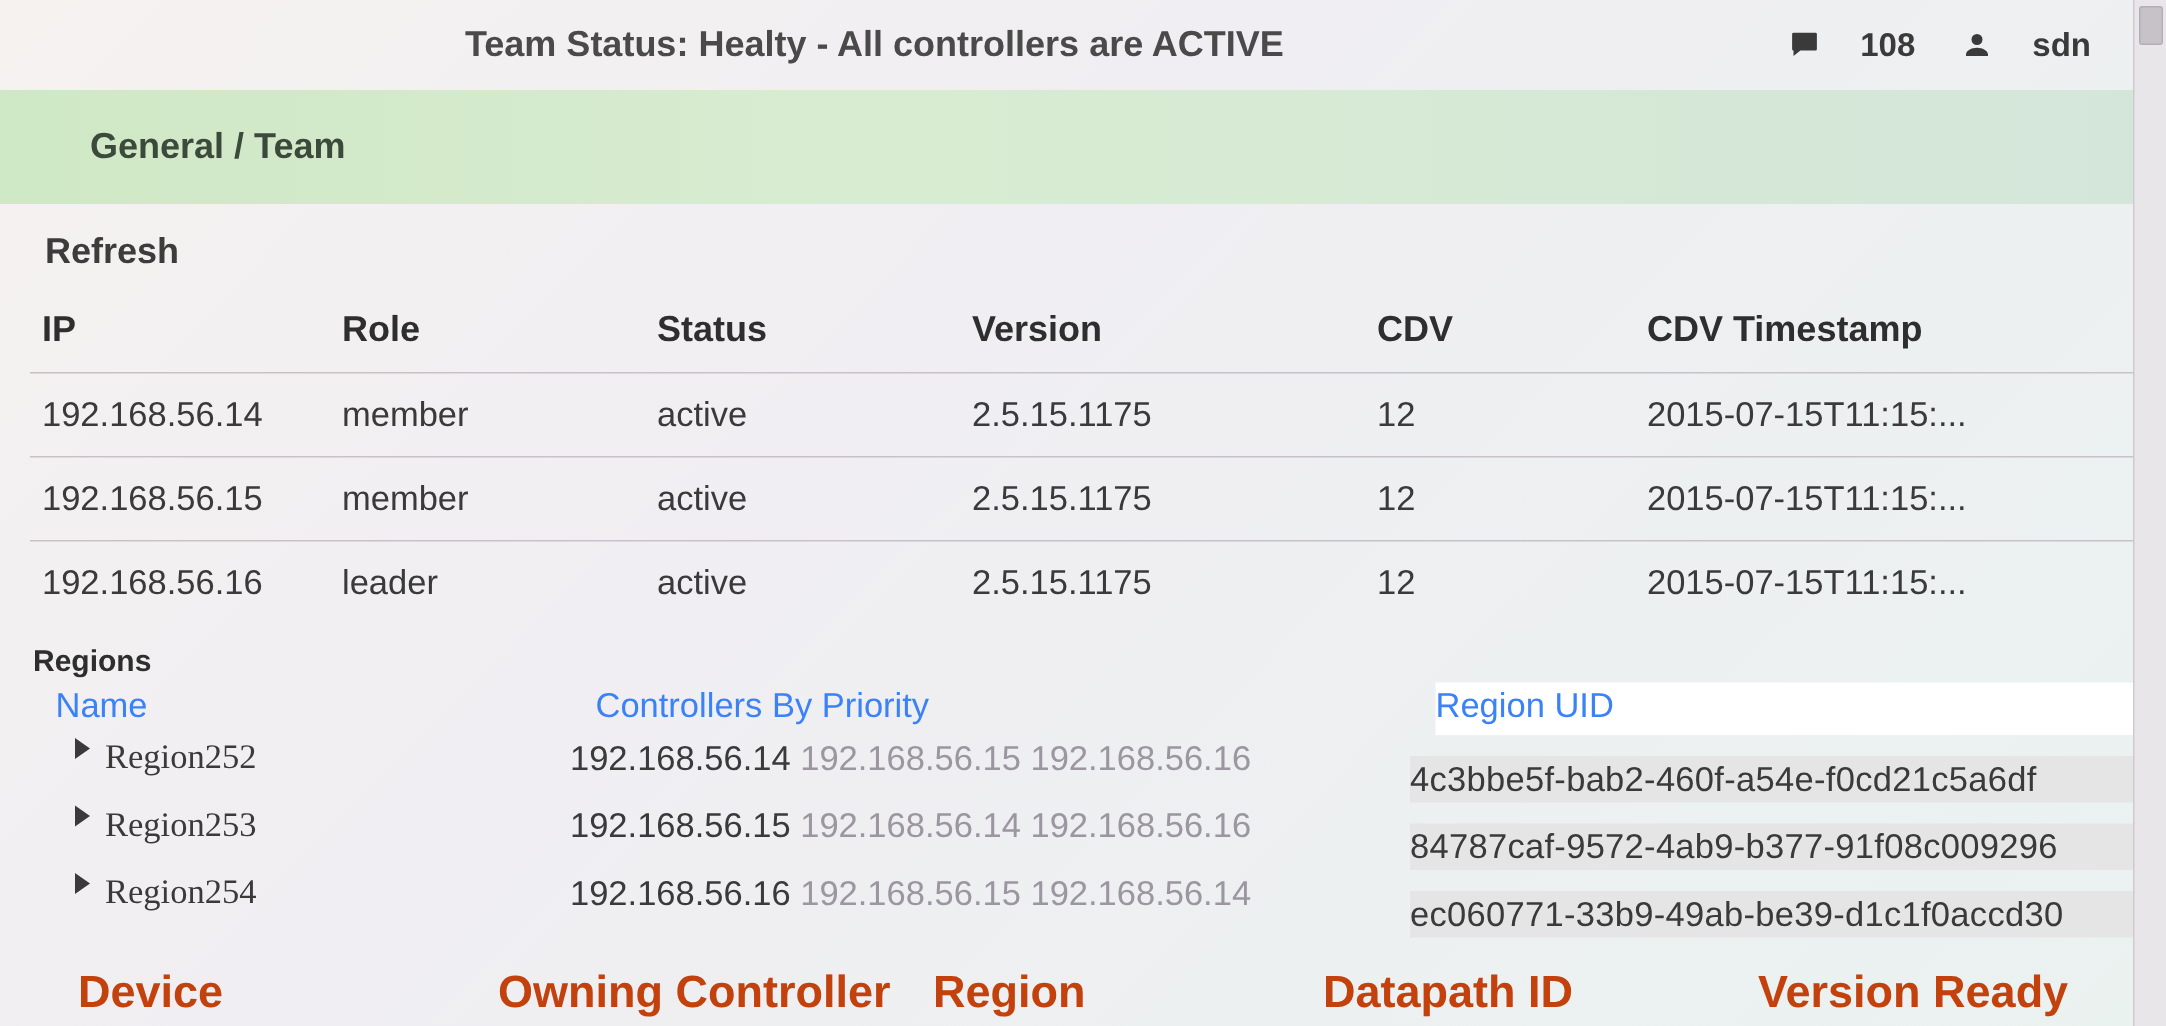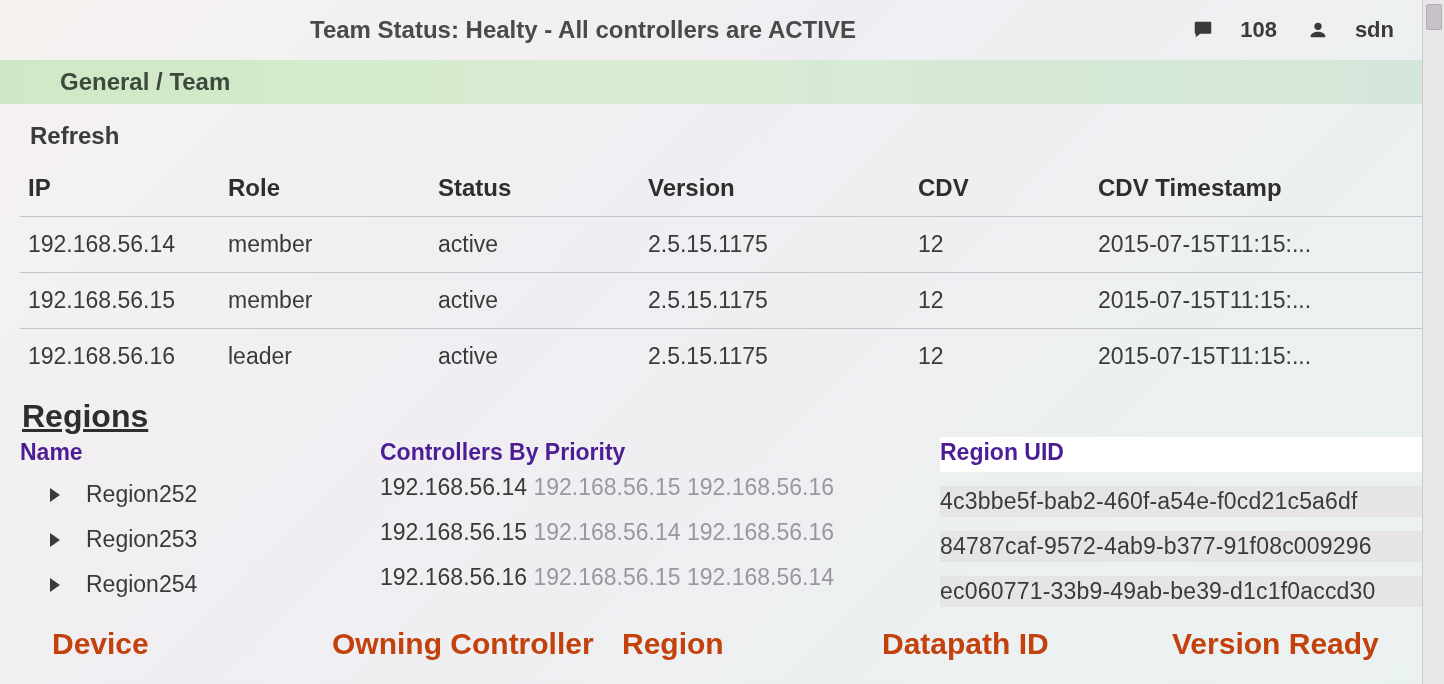--- a/index.html
+++ b/index.html
@@ -37,21 +37,21 @@
     padding-right: 30px;
   }
   .topbar-item {
     display: flex;
     align-items: center;
     gap: 26px;
   }
   .topbar-item svg { width: 22px; height: 22px; fill: #3a3a3a; }
   .breadcrumb-bar {
     background: linear-gradient(90deg, #cfe8c5 0%, #d8ecd1 40%, #d3e6da 100%);
-    padding: 8px 60px;
+    padding: 24px 60px;
     font-size: 24px;
     font-weight: 700;
     color: #3c4a3c;
   }
   .refresh {
     font-size: 24px;
     font-weight: 700;
     color: #3c3c3c;
     padding: 18px 30px 14px 30px;
     display: inline-block;
@@ -78,47 +78,47 @@
   }
   .controllers-table tr:last-child td { border-bottom: none; }
   .col-ip    { width: 200px; }
   .col-role  { width: 210px; }
   .col-status{ width: 210px; }
   .col-ver   { width: 270px; }
   .col-cdv   { width: 180px; }
   .col-ts    { width: auto; }
 
   .section-heading {
-    font-size: 32px;
+    font-size: 20px;
     font-weight: 700;
     color: #2e2e2e;
     padding: 14px 0 2px 22px;
-    text-decoration: underline;
   }
   .regions-wrap {
     padding: 0 20px;
   }
   .regions-grid {
     display: grid;
     grid-template-columns: 360px 560px 1fr;
     font-size: 23px;
     color: #3a3a3a;
   }
   .regions-grid .hdr {
-    font-weight: 700;
-    color: #4c1d95;
+    font-weight: 400;
+    color: #3b82f6;
     padding: 2px 0 6px 0;
     font-size: 23px;
+    margin-left: 17px;
   }
   .name-hdr { padding-left: 50px; }
   .region-name-cell {
     padding: 2px 0 2px 30px;
     display: flex;
-    align-items: center;
-    gap: 26px;
+    gap: 10px;
+    font-family: Liberation Serif, serif;
   }
   .tri {
     display: inline-block;
     width: 0; height: 0;
     border-top: 7px solid transparent;
     border-bottom: 7px solid transparent;
     border-left: 10px solid #3a3a3a;
   }
   .controllers-cell { padding: 2px 0; }
   .controllers-cell .prim { color: #3a3a3a; }

